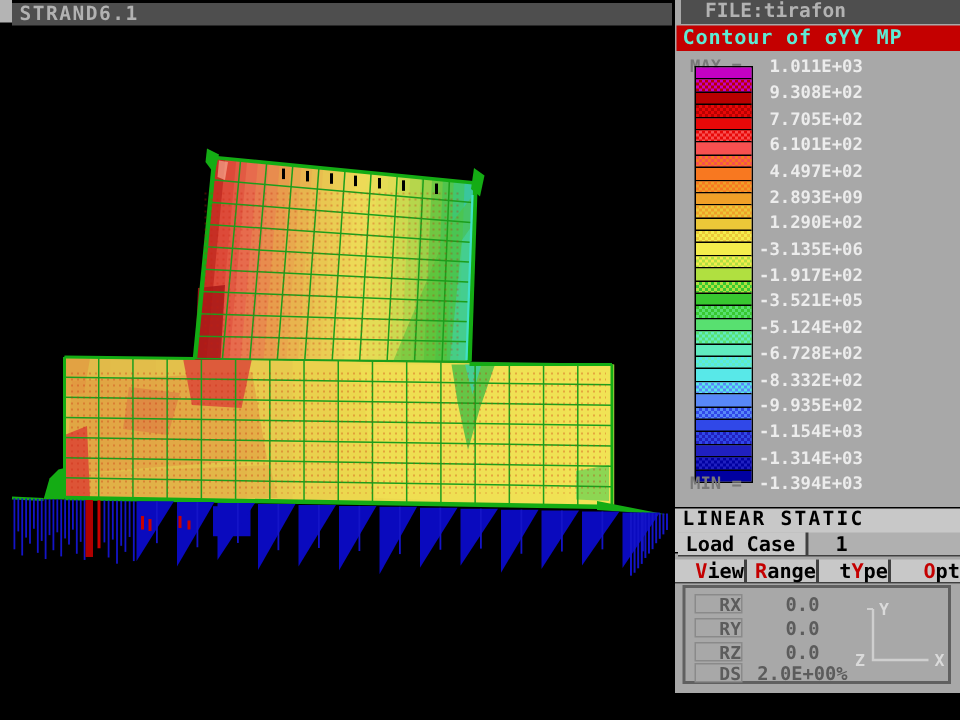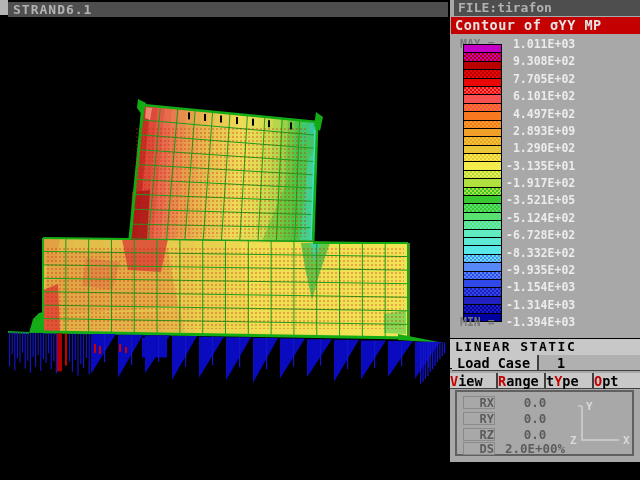--- a/index.html
+++ b/index.html
@@ -11,37 +11,37 @@
   #titlebar{left:8px;top:2px;width:440px;height:15px;background:#4E4E4E;color:#B2B2B2;
             font-size:13px;line-height:15px;padding-left:5px;letter-spacing:1px;box-sizing:border-box;}
   
   #model-viewport{left:0;top:0;width:450px;height:480px;}
   .dither{pointer-events:none;background-image:radial-gradient(rgba(200,30,10,0.30) 0.8px, rgba(0,0,0,0) 0.9px);background-size:4px 4px;}
   #dither-slab{left:46px;top:247px;width:358px;height:82px;}
   #dither-tower{left:135px;top:127px;width:173px;height:110px;}
   
   #side-panel{left:450px;top:0;width:190px;height:462px;background:#A8A8A8;}
   #file-bar{left:4px;top:0;width:186px;height:16px;background:#4E4E4E;color:#B2B2B2;
-            font-size:13px;line-height:16px;padding-left:4px;box-sizing:border-box;}
-  #contour-bar{left:1px;top:17px;width:189px;height:17px;background:#C40000;color:#e5e5e5;
+            font-size:13px;line-height:16px;padding-left:16px;box-sizing:border-box;}
+  #contour-bar{left:1px;top:17px;width:189px;height:17px;background:#C40000;color:#5eead4;
             font-size:13.5px;line-height:17px;padding-left:4px;box-sizing:border-box;letter-spacing:0.5px;}
   #legend-max,#legend-min{left:10px;width:46px;height:14px;font-size:11.5px;line-height:14px;color:#787878;white-space:pre;}
   #legend-max{top:37px;} #legend-min{top:315px;}
   #legend-bar{left:13px;top:44px;width:39px;height:278px;border:1px solid #000;display:flex;flex-direction:column;box-sizing:border-box;}
   .lband{flex:1;border-bottom:1px solid #000;}
   .lband:last-child{border-bottom:none;}
   .lv{position:absolute;left:56px;height:14px;font-size:11.5px;line-height:14px;color:#ECECEC;white-space:pre;}
   #ls-bar{left:0;top:338px;width:190px;height:31px;background:#C8C8C8;color:#000;border-top:1px solid #000;border-bottom:1px solid #000;
           font-size:13px;line-height:15px;padding-left:5px;letter-spacing:1.5px;box-sizing:border-box;}
   #loadcase-row{left:2px;top:355px;width:190px;height:16px;display:flex;border-bottom:1px solid #404040;box-sizing:border-box;background:#B0B0B0;}
   #loadcase-label{width:87px;background:#C8C8C8;color:#000;font-size:13.5px;line-height:16px;padding-left:5px;
           border-right:2px solid #404040;box-sizing:border-box;}
   #loadcase-value{flex:1;color:#000;font-size:13.5px;line-height:16px;padding-left:18px;}
   #menu-row{left:0;top:373px;width:190px;height:16px;display:flex;background:#C8C8C8;border-bottom:1px solid #404040;box-sizing:border-box;}
-  .mbtn{flex:1;text-align:left;color:#000;font-size:13.5px;line-height:16px;border-right:2px solid #404040;box-sizing:border-box;cursor:default;}
+  .mbtn{flex:1;text-align:right;color:#000;font-size:13.5px;line-height:16px;border-right:2px solid #404040;box-sizing:border-box;cursor:default;}
   .mbtn:last-child{border-right:none;}
   .mn{color:#C40000;}
   #status-box{left:5px;top:390px;width:179px;height:66px;border:2px solid #606060;box-sizing:border-box;background:#A8A8A8;}
   .srow{position:absolute;left:0;width:100%;height:14px;}
   .slabel{position:absolute;left:6px;width:32px;height:13px;border:1px solid #8A8A8A;color:#5C5C5C;
           font-size:12px;line-height:13px;text-align:right;box-sizing:border-box;}
   .svalue{position:absolute;left:40px;width:76px;height:13px;color:#5C5C5C;font-size:12.5px;line-height:13px;text-align:center;white-space:pre;}
   #axis-glyph{left:112px;top:8px;width:64px;height:52px;}
 </style>
 </head>
@@ -286,21 +286,21 @@
         <div class="lband" style="background: rgb(0, 0, 160);"></div>
       </div>
     <div id="legend-labels">
         <div class="lv" style="top: 37px;"> 1.011E+03</div>
         <div class="lv" style="top: 54.375px;"> 9.308E+02</div>
         <div class="lv" style="top: 71.75px;"> 7.705E+02</div>
         <div class="lv" style="top: 89.125px;"> 6.101E+02</div>
         <div class="lv" style="top: 106.5px;"> 4.497E+02</div>
         <div class="lv" style="top: 123.875px;"> 2.893E+09</div>
         <div class="lv" style="top: 141.25px;"> 1.290E+02</div>
-        <div class="lv" style="top: 158.625px;">-3.135E+01</div>
+        <div class="lv" style="top: 158.625px;">-3.135E+06</div>
         <div class="lv" style="top: 176px;">-1.917E+02</div>
         <div class="lv" style="top: 193.375px;">-3.521E+05</div>
         <div class="lv" style="top: 210.75px;">-5.124E+02</div>
         <div class="lv" style="top: 228.125px;">-6.728E+02</div>
         <div class="lv" style="top: 245.5px;">-8.332E+02</div>
         <div class="lv" style="top: 262.875px;">-9.935E+02</div>
         <div class="lv" style="top: 280.25px;">-1.154E+03</div>
         <div class="lv" style="top: 297.625px;">-1.314E+03</div>
         <div class="lv" style="top: 315px;">-1.394E+03</div>
       </div>

